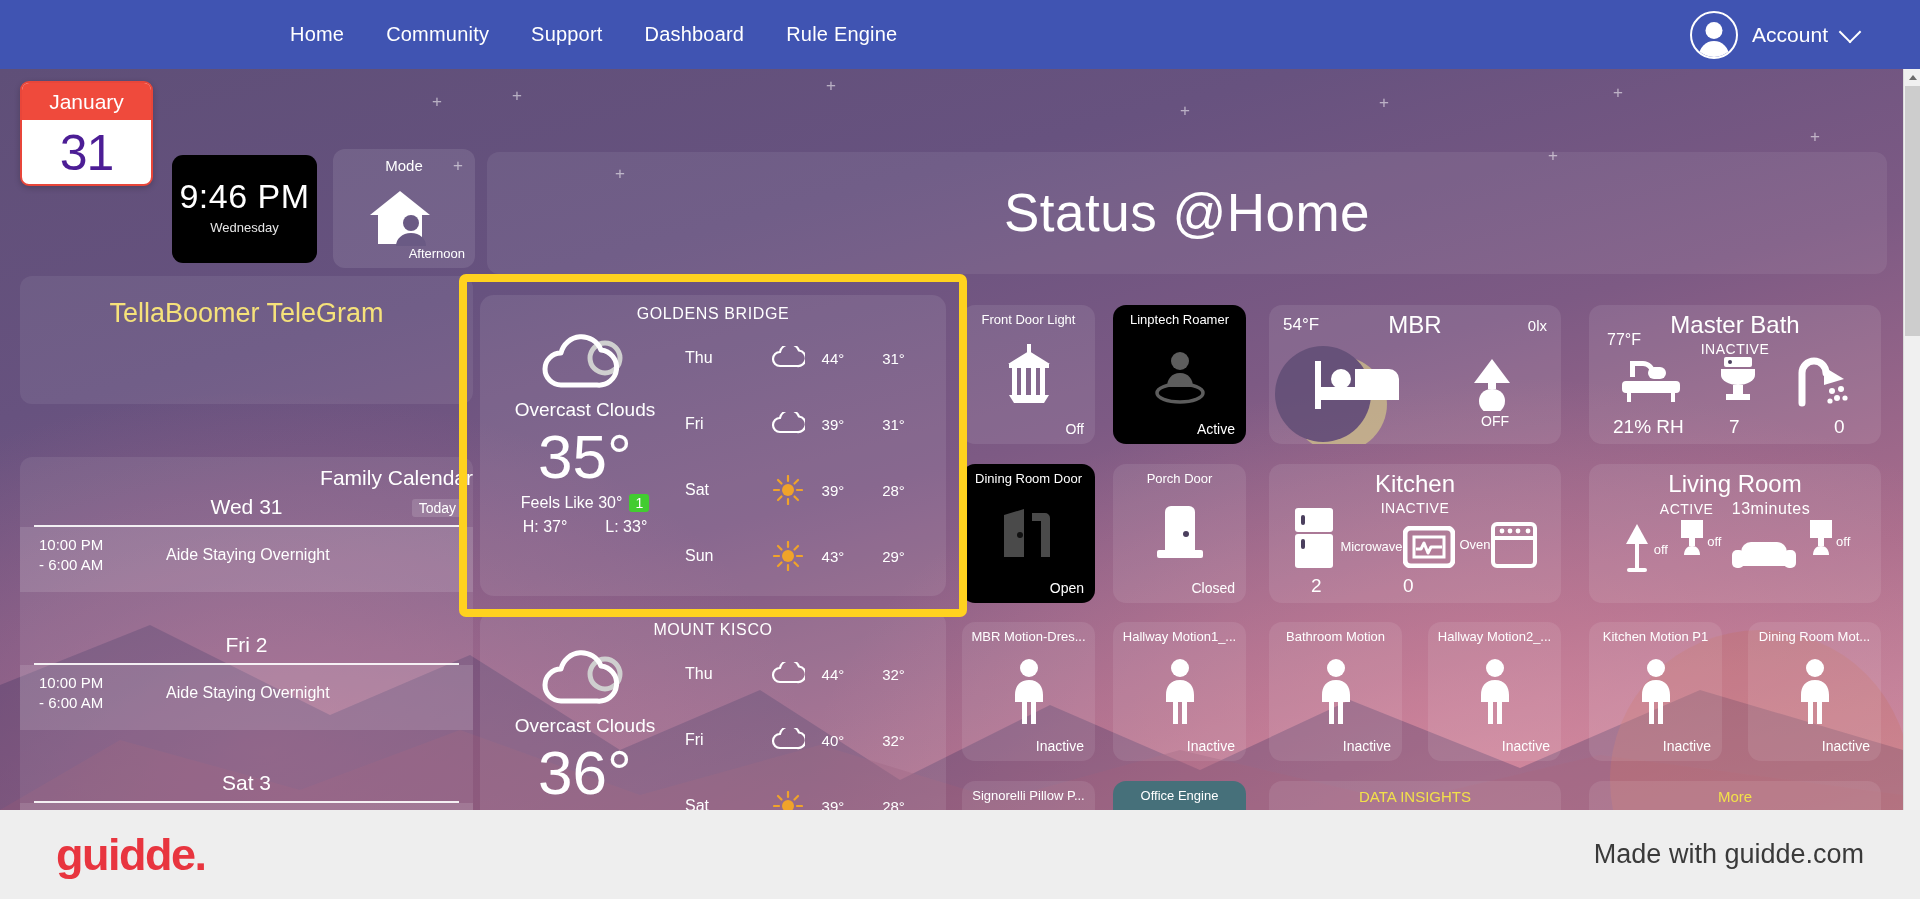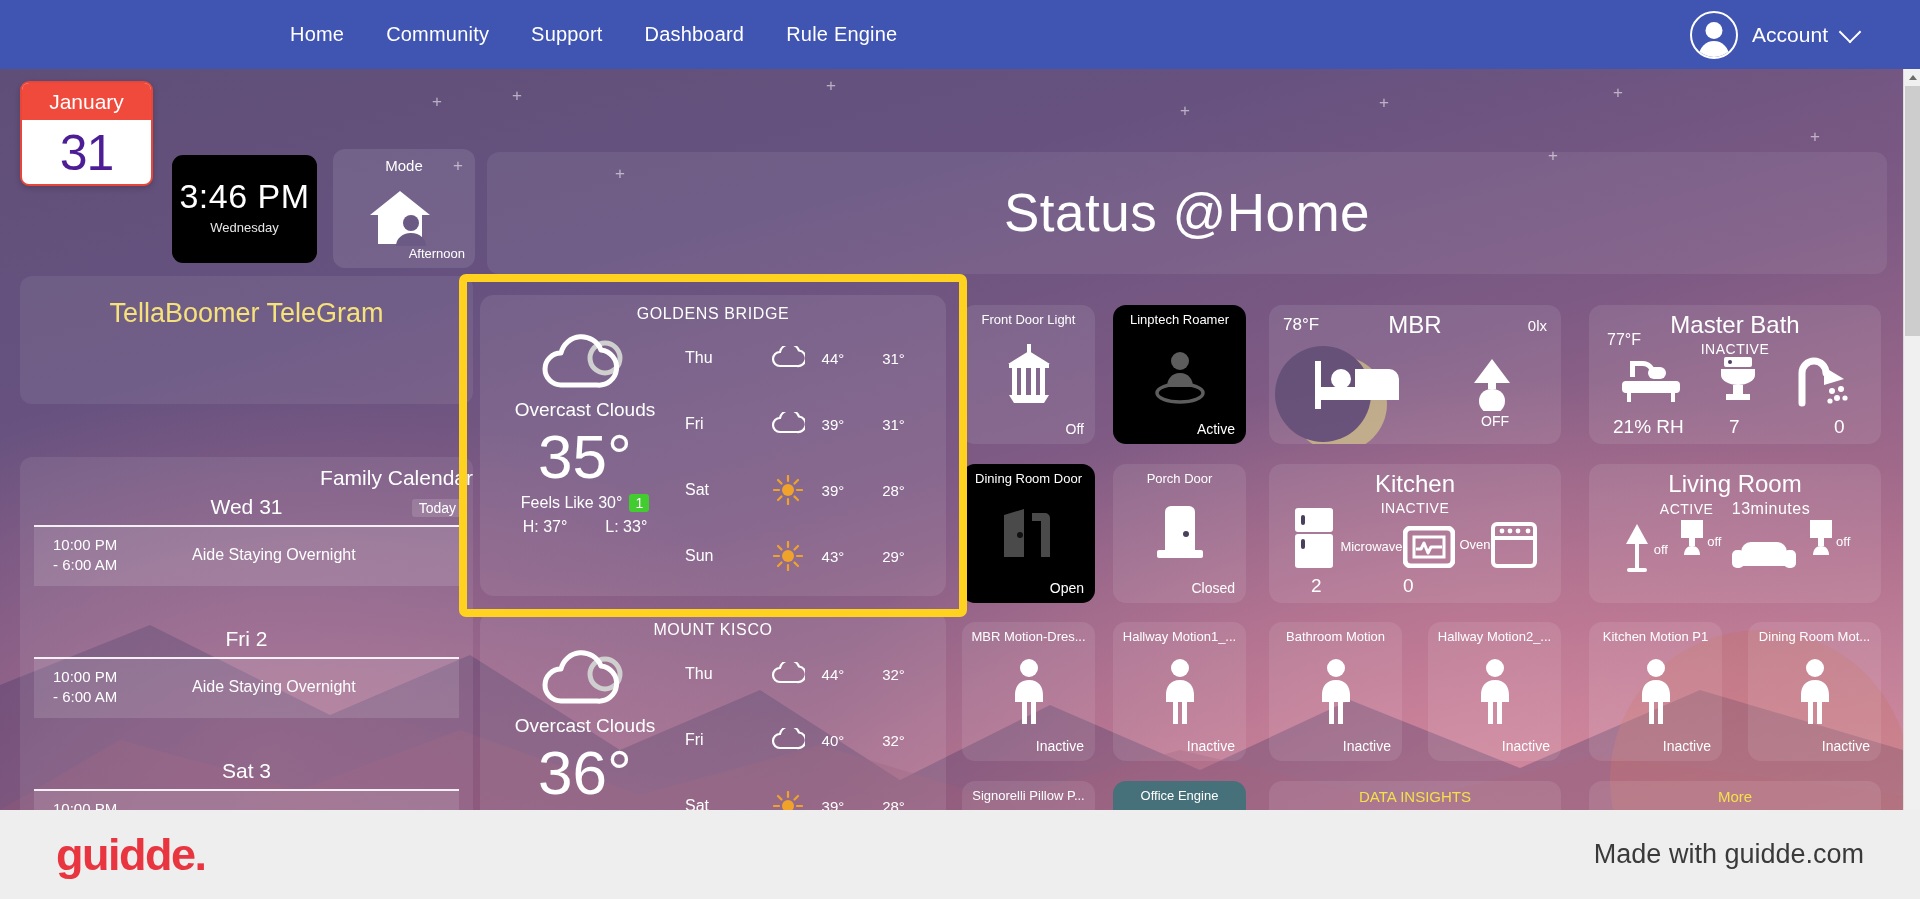--- a/index.html
+++ b/index.html
@@ -122,22 +122,22 @@
   }
   .cal .hdr { text-align:right; font-size:21px; padding-top:9px; color:#fff; }
   .cal .dayrow { position:relative; text-align:center; margin-top:5px; }
   .cal .dayname { font-size:21px; color:#fff; }
   .cal .today {
     position:absolute; right:10px; top:4px; font-size:14px; color:#fff;
     background:rgba(255,255,255,.14); padding:1px 7px; border-radius:3px;
   }
   .cal .rule { height:2px; background:#fff; margin:6px 14px 0 14px; opacity:.9; }
   .cal .evt {
-    margin:0 14px; background:rgba(255,255,255,.12);
-    display:flex; align-items:center; padding:8px 0 11px 0; min-height:52px;gap:12px;
+    margin:0 0; background:rgba(255,255,255,.12);
+    display:flex; align-items:center; padding:8px 0 17px 0; min-height:52px;
   }
   .cal .evt .time { width:146px; padding-left:19px; font-size:15px; line-height:20px; color:#fff; }
   .cal .evt .title { font-size:16px; color:#fff; }
   .cal .gap { height:36px; }
 
   
   .wx { position:absolute; border-radius:14px; background:rgba(255,255,255,.09); color:#fff; }
   .wx .city { text-align:center; font-size:16px; padding-top:10px; letter-spacing:.6px; }
   .wx .left { position:absolute; left:0; top:36px; width:210px; text-align:center; }
   .wx .cond { font-size:19px; margin-top:6px; }
@@ -249,21 +249,21 @@
     <span class="plus" style="left:1548px;top:78px">+</span>
     <span class="plus" style="left:1810px;top:59px">+</span>
     <span class="plus" style="left:432px;top:24px">+</span>
 
     <div class="datecard">
       <div class="m">January</div>
       <div class="d">31</div>
     </div>
 
     <div class="clock">
-      <div class="t">3:46 PM</div>
+      <div class="t">9:46 PM</div>
       <div class="wd">Wednesday</div>
     </div>
 
     <div class="mode">
       <div class="ttl">Mode</div>
       <span class="plus" style="right:12px;top:8px">+</span>
       <div class="hicon">
         <svg width="74" height="58" viewBox="0 0 74 58" fill="#ffffff">
           <path d="M33 2 L3 26 h8 v29 h44 V26 h8 Z"></path>
           <circle cx="44" cy="34" r="8" fill="#6a5a84"></circle>
@@ -480,21 +480,21 @@
         <svg width="62" height="64" viewBox="0 0 62 64">
           <circle cx="31" cy="18" r="9" fill="#5d5d5d"></circle>
           <path d="M31 30 c-9 0-13 7-13 14 h26 c0-7-4-14-13-14Z" fill="#5d5d5d"></path>
           <ellipse cx="31" cy="50" rx="23" ry="9" fill="none" stroke="#5d5d5d" stroke-width="3.5"></ellipse>
         </svg>
       </div>
       <div class="state">Active</div>
     </div>
 
     <div class="dev" style="left:1269px;top:236px;width:292px;height:139px;overflow:hidden">
-      <div class="corner-l">78°F</div>
+      <div class="corner-l">54°F</div>
       <div class="bigtitle">MBR</div>
       <div class="corner-r">0lx</div>
       <div class="moon"></div>
       <div style="position:absolute;left:46px;top:52px">
         <svg width="86" height="56" viewBox="0 0 86 56" fill="#fff">
           <rect x="0" y="4" width="6" height="48"></rect>
           <circle cx="26" cy="22" r="10"></circle>
           <path d="M40 12 h34 a10 10 0 0 1 10 10 v14 H6 V30 h34 Z"></path>
           <rect x="6" y="36" width="78" height="7"></rect>
         </svg>

